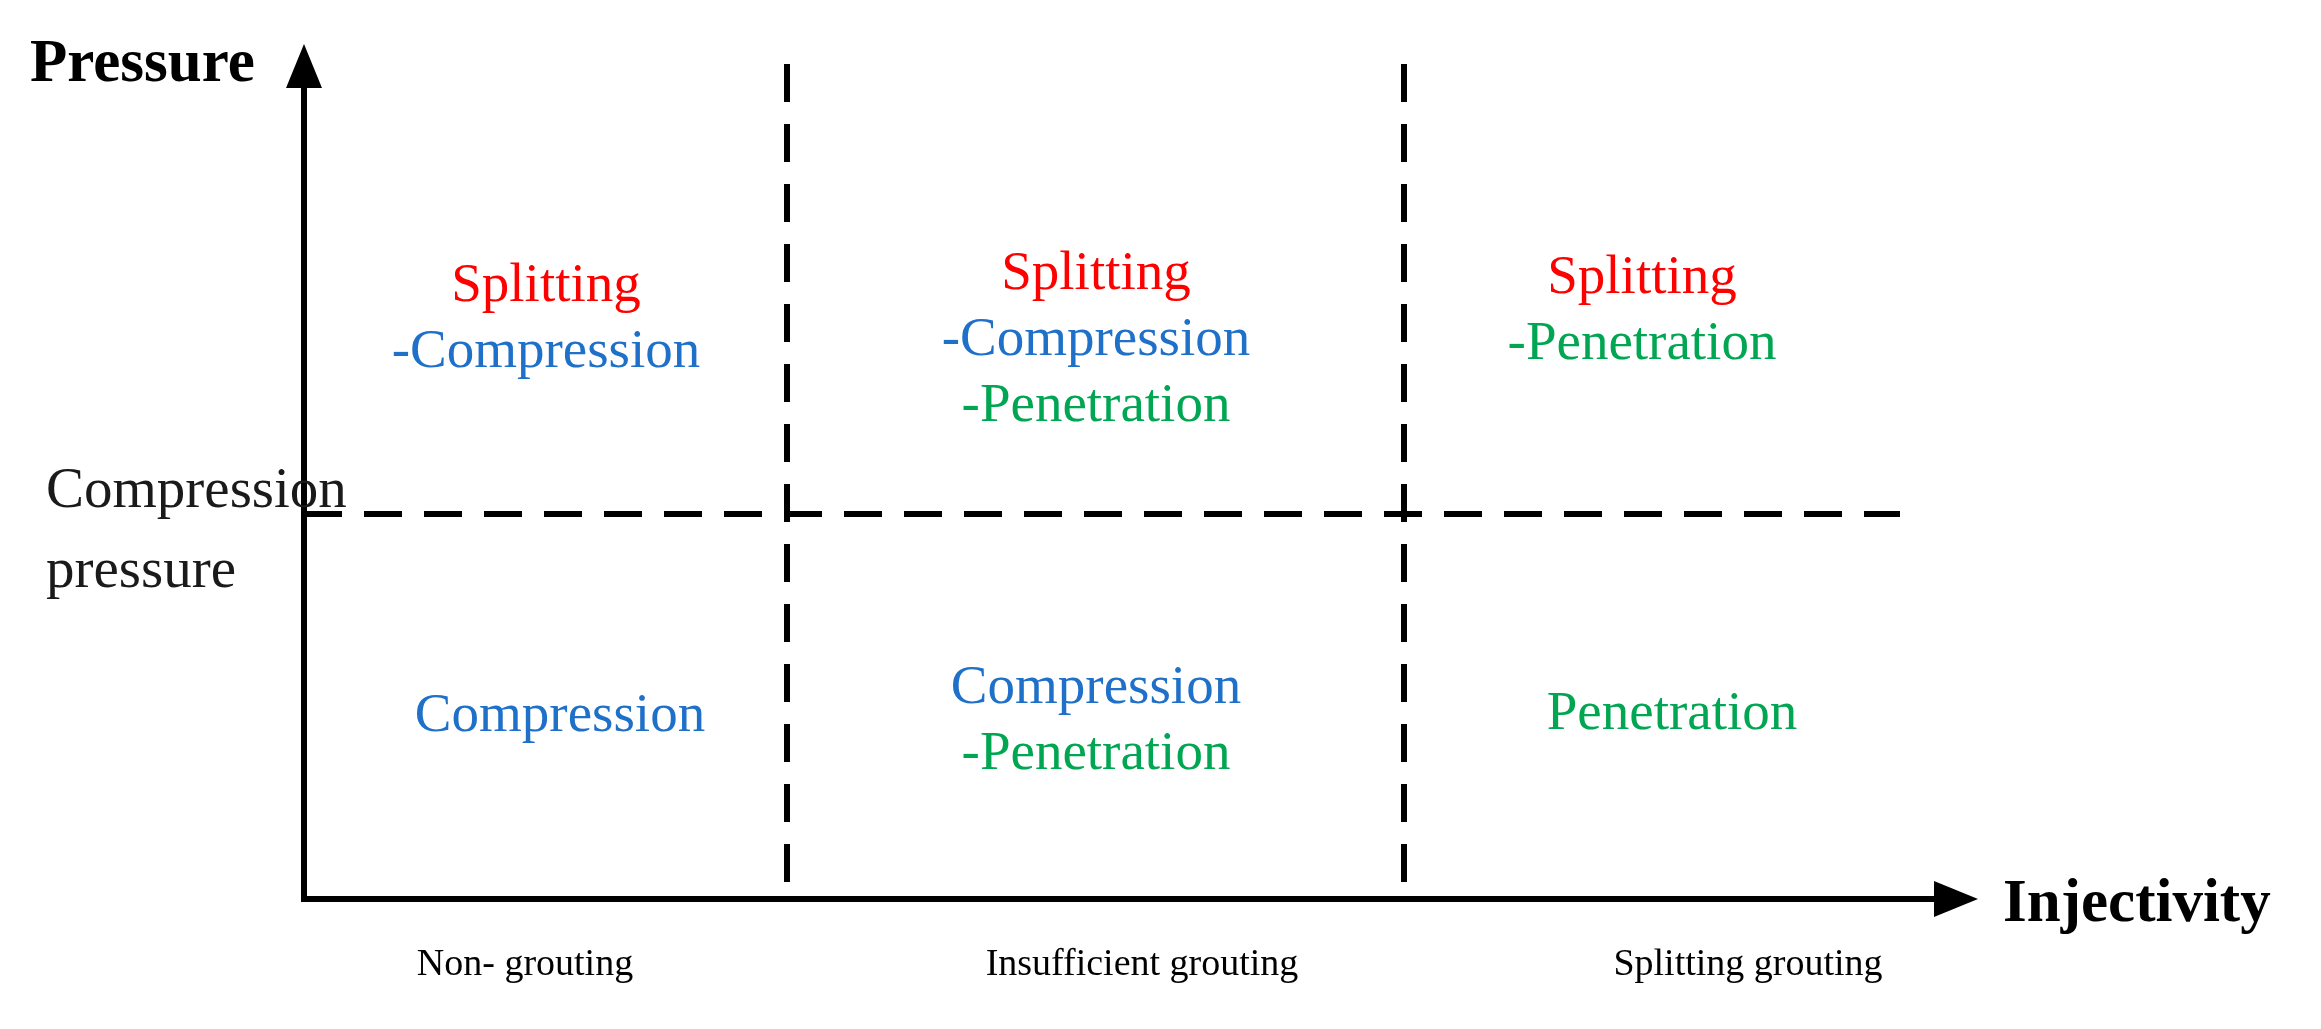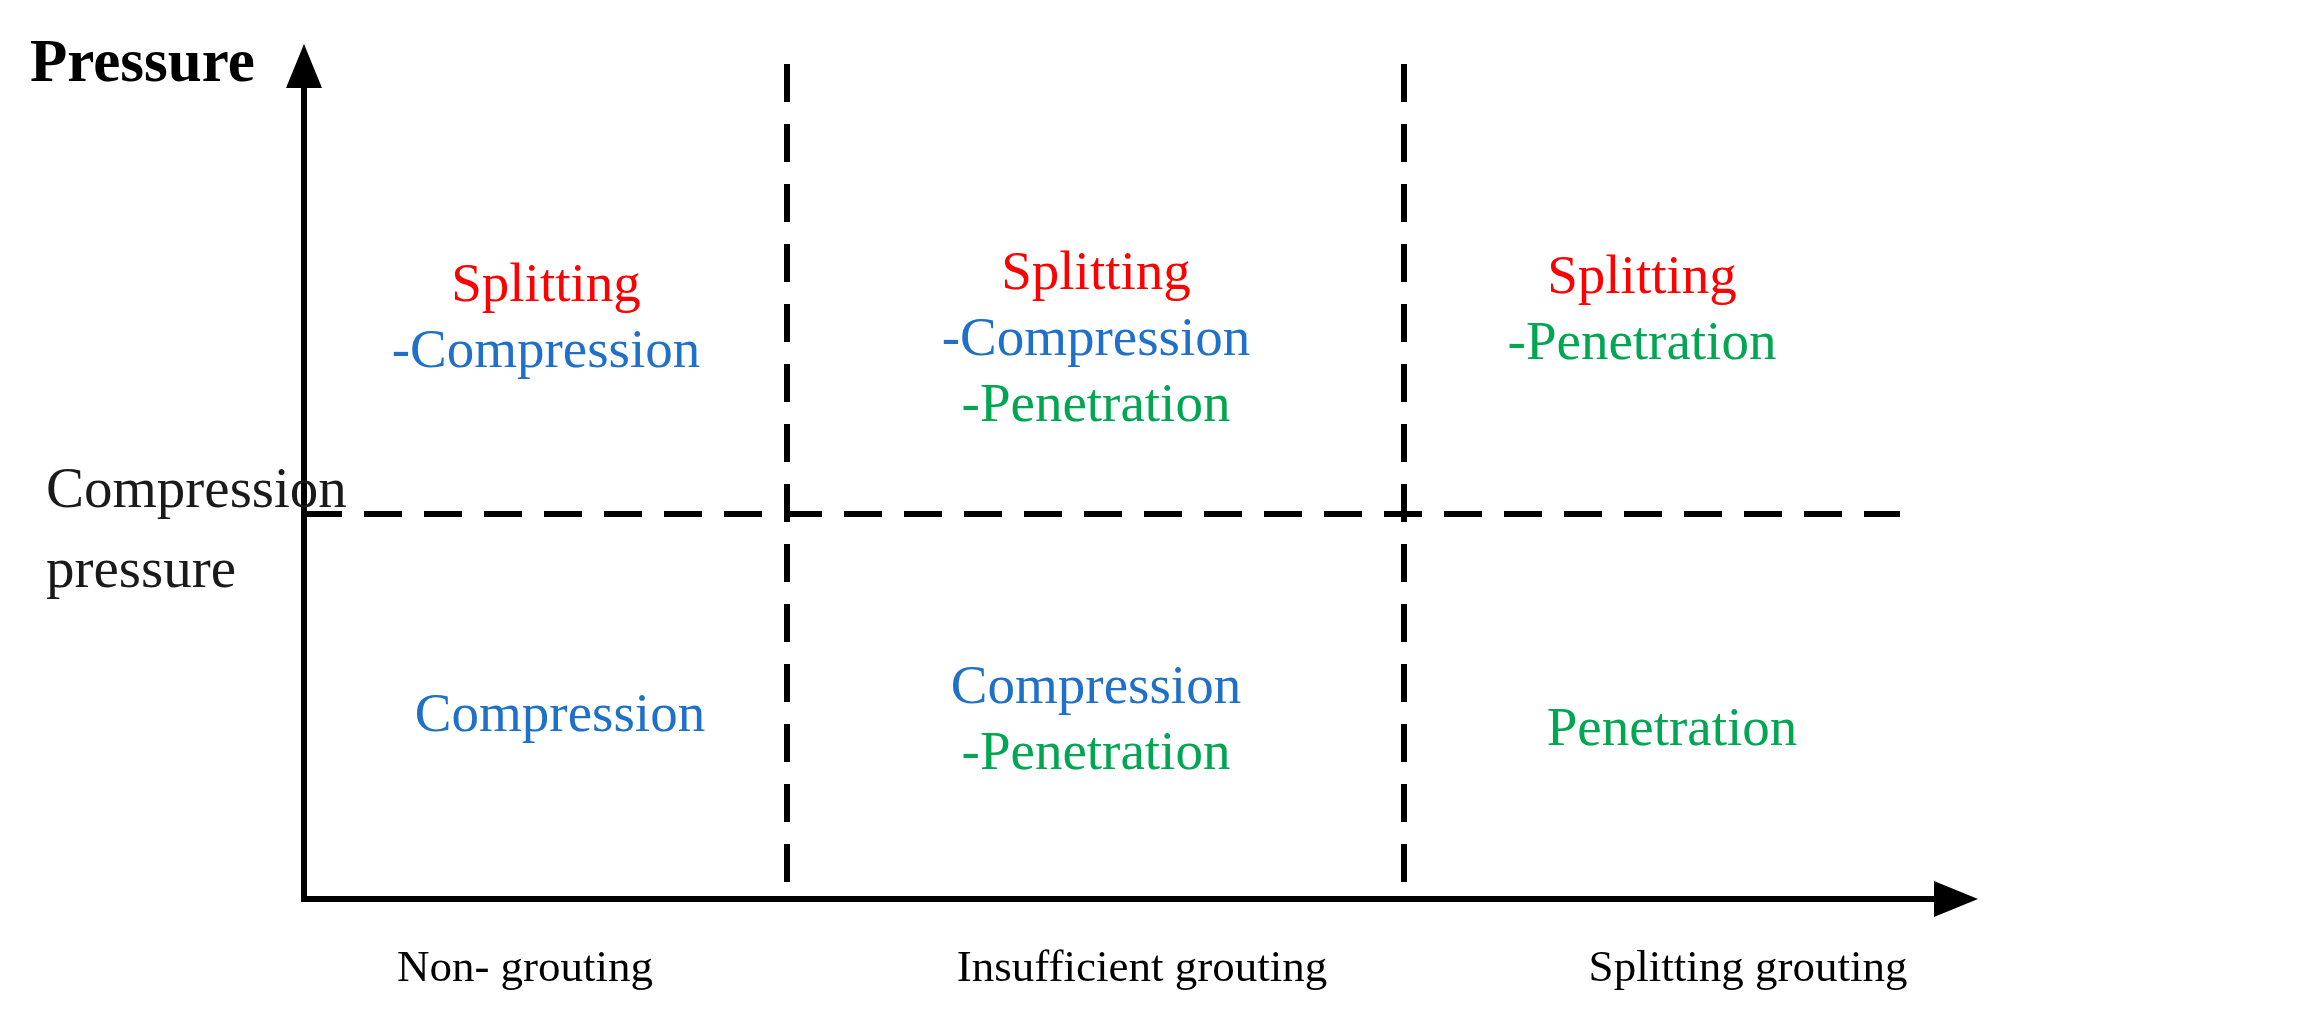--- a/index.html
+++ b/index.html
@@ -67,46 +67,47 @@
   .region {
     position: absolute; transform: translateX(-50%);
     text-align: center; font-size: 55px; line-height: 66px;
     white-space: nowrap;
   }
   .r-tl { left: 546px;  top: 250px; }
   .r-tm { left: 1096px; top: 238px; }
   .r-tr { left: 1642px; top: 242px; }
   .r-bl { left: 560px;  top: 680px; }
   .r-bm { left: 1096px; top: 652px; }
-  .r-br { left: 1672px; top: 694px; }
+  .r-br { left: 1672px; top: 678px; }
 
   
   .cat {
     position: absolute; transform: translateX(-50%);
-    top: 940px; font-size: 45px; color: #000; white-space: nowrap;
+    top: 940px; font-size: 38px; color: #000; white-space: nowrap;
   }
   .cat-1 { left: 525px; }
   .cat-2 { left: 1142px; }
   .cat-3 { left: 1748px; }
 </style>
 </head>
 <body>
 
 <div class="figure">
 
   <div class="y-axis-line"></div>
   <div class="y-arrowhead"></div>
   <div class="x-axis-line"></div>
   <div class="x-arrowhead"></div>
 
   <div class="h-dash"></div>
   <div class="v-dash v-dash-1"></div>
   <div class="v-dash v-dash-2"></div>
 
   <div class="y-label">Pressure</div>
+  <div class="x-label">Injectivity</div>
   <div class="init-label">
     <div>Compression</div>
     <div>pressure</div>
   </div>
 
   <div class="region r-tl">
     <div style="color: rgb(255, 0, 0);">Splitting</div>
     <div style="color: rgb(31, 112, 200);">-Compression</div>
   </div>
 

